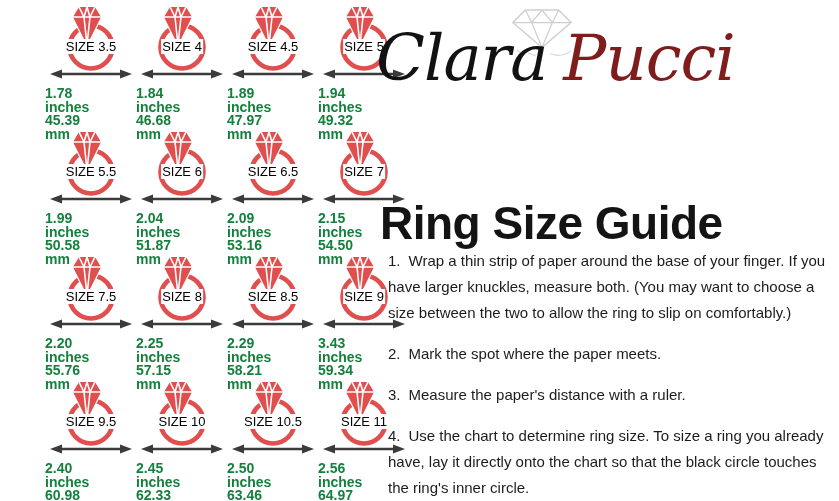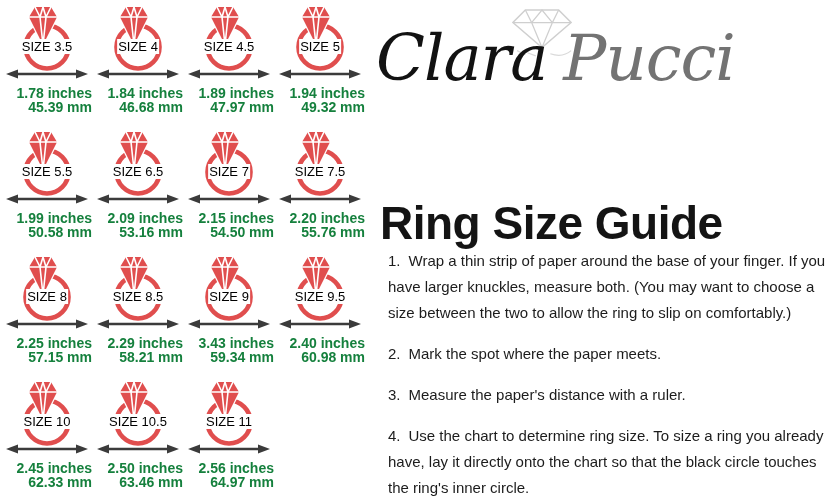--- a/index.html
+++ b/index.html
@@ -15,21 +15,22 @@
   .size-grid{
     position:absolute;left:1px;top:0;
     display:grid;
     grid-template-columns:repeat(4,91px);
     grid-template-rows:repeat(4,125px);
   }
   .cell{
     position:relative;
     padding-top:7px;
     box-sizing:border-box;
-    text-align:right;
+    text-align:left;
+    padding-left:44px;
   }
   .ringwrap{position:relative;width:92px;height:78px;margin:0 auto;}
   .ring-svg{display:block;width:92px;height:78px;}
   .size-label{
     position:absolute;
     top:32px;left:50%;
     transform:translateX(-50%);
     background:#fff;
     padding:0 1px;
     font-size:13px;
@@ -51,21 +52,21 @@
   .logo-text{
     position:absolute;left:0;top:14px;
     font-family:"DejaVu Serif", serif;
     font-style:italic;
     font-size:64px;
     line-height:72px;
     white-space:nowrap;
     letter-spacing:-1px;
   }
   .logo-clara{color:#121212;}
-  .logo-pucci{color:#737373;margin-left:16px;text-align:right;}
+  .logo-pucci{color:#7f1d1d;margin-left:16px;text-align:right;}
 
   
   .guide-title{
     position:absolute;left:380px;top:196px;
     font-size:46px;
     font-weight:bold;
     letter-spacing:-0.5px;
     color:#141414;
   }
   .steps{
@@ -161,20 +162,32 @@
             <use href="#ring-shape"></use>
           </svg>
         <span class="size-label">SIZE 5.5</span>
       </div>
       <div class="measure">
         <div>1.99 inches</div>
         <div>50.58 mm</div>
       </div>
     </div>
 
+    <div class="cell">
+      <div class="ringwrap">
+        <svg class="ring-svg" viewBox="0 0 92 78">
+            <use href="#ring-shape"></use>
+          </svg>
+        <span class="size-label">SIZE 6</span>
+      </div>
+      <div class="measure">
+        <div>2.04 inches</div>
+        <div>51.87 mm</div>
+      </div>
+    </div>
 
     <div class="cell">
       <div class="ringwrap">
         <svg class="ring-svg" viewBox="0 0 92 78">
             <use href="#ring-shape"></use>
           </svg>
         <span class="size-label">SIZE 6.5</span>
       </div>
       <div class="measure">
         <div>2.09 inches</div>

